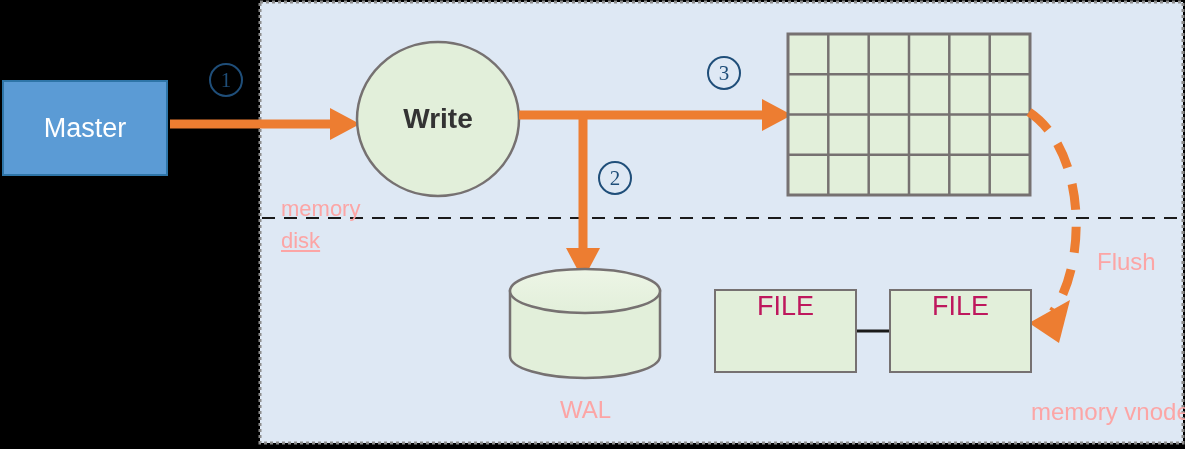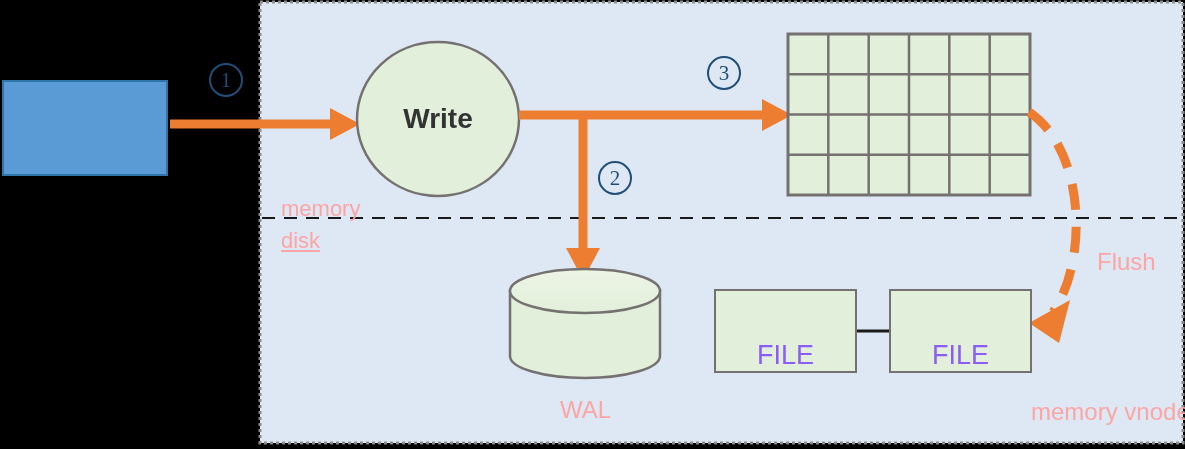--- a/index.html
+++ b/index.html
@@ -76,23 +76,23 @@
     color: #333333;
     font-size: 28px;
   }
 
   .file-box {
     position: absolute;
     background: #E2EFDA;
     border: 2px solid #767171;
     box-sizing: border-box;
     display: flex;
-    align-items: flex-end;
+    align-items: flex-start;
     justify-content: center;
-    color: #8b5cf6;
+    color: #be185d;
     font-size: 27px;
   }
 
   #label-memory { left: 281px; top: 196px; font-size: 22px; }
   #label-disk   { left: 281px; top: 228px; font-size: 22px; text-decoration: underline; }
   #label-wal    { left: 560px; top: 396px; font-size: 24px; }
   #label-flush  { left: 1097px; top: 248px; font-size: 24px; }
   #label-slave  { left: 1031px; top: 398px; font-size: 24px; }
 </style>
 </head>
@@ -150,20 +150,21 @@
 
     <line x1="857" y1="331" x2="889" y2="331" stroke="#1A1A1A" stroke-width="3"></line>
 
     <g>
       <path d="M 1029,112 C 1086,150 1088,262 1053,312" fill="none" stroke="#ED7D31" stroke-width="9" stroke-dasharray="26 17" stroke-linecap="butt"></path>
       <polygon points="1070,300 1059,343 1029,323" fill="#ED7D31"></polygon>
     </g>
   </svg>
 
   <div id="master-vnode">
+    <span>Master</span>
   </div>
 
   <div class="num-badge" style="left:209px; top:63px;">1</div>
   <div class="num-badge" style="left:598px; top:161px;">2</div>
   <div class="num-badge" style="left:707px; top:56px;">3</div>
 
   <div class="circle-node" style="left:357px; top:42px; width:162px; height:154px; border:none; background:none;font-weight:bold;">
     <span>Write</span>
   </div>
 

